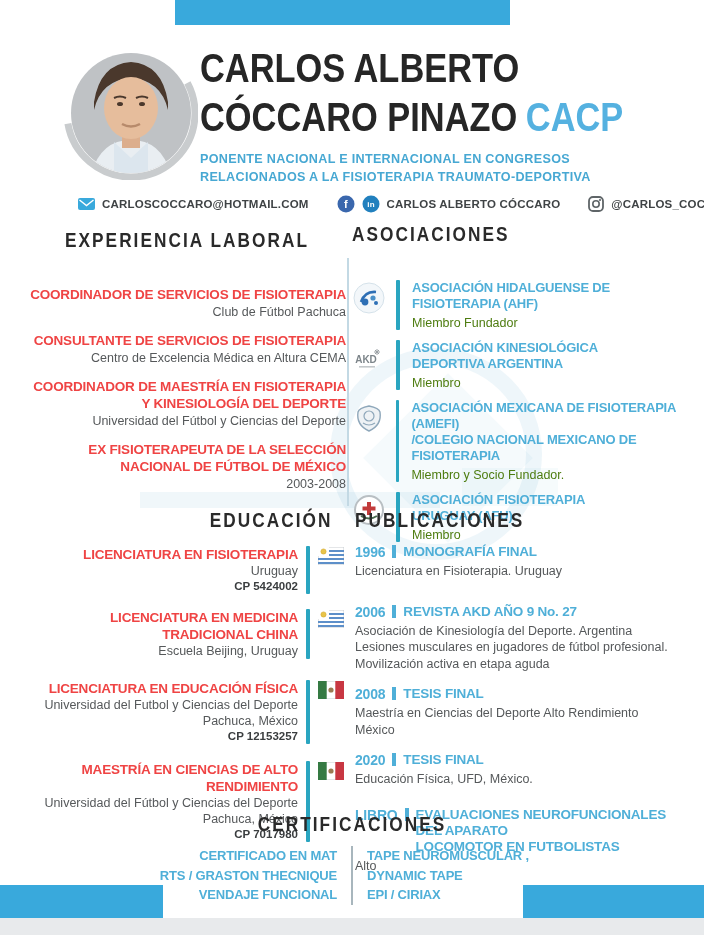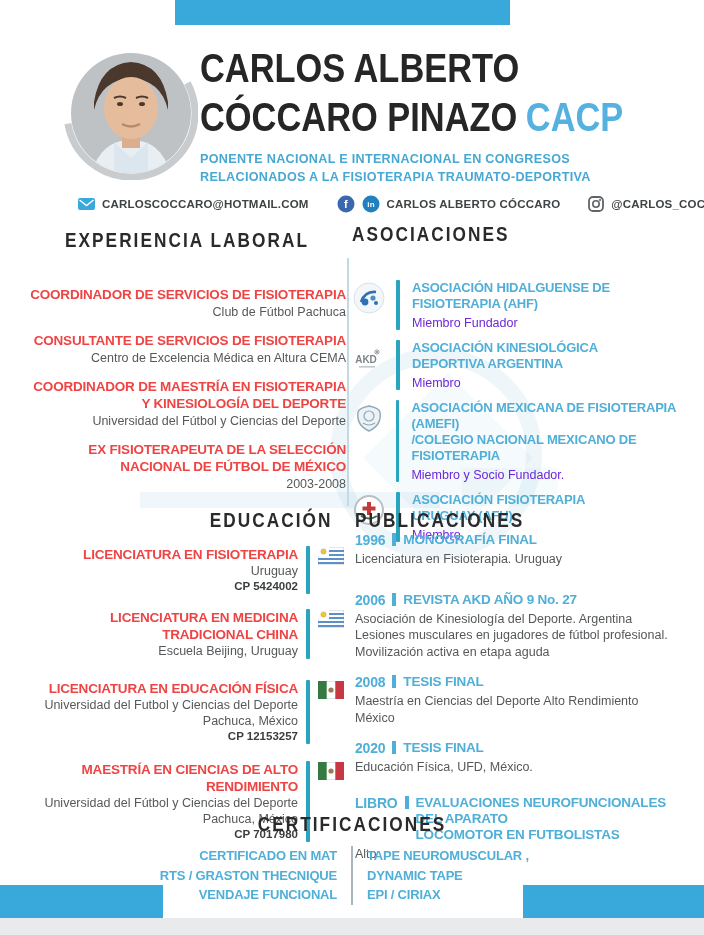--- a/index.html
+++ b/index.html
@@ -42,33 +42,33 @@
   .g-sub{color:#55585a;font-size:12.5px;line-height:16px;margin-top:1px;}
   .col-div{position:absolute;left:347px;top:258px;width:2px;height:248px;background:#c3d9e4;}
   
   .assoc-col{position:absolute;left:352px;top:222px;width:330px;}
   .assoc-items{margin-top:34px;}
   .assoc-item{display:flex;align-items:stretch;margin-bottom:10px;}
   .assoc-item.mb-lg{}
   .assoc-logo{width:34px;height:34px;flex:0 0 34px;margin-right:10px;margin-top:1px;}
   .tbar{width:4px;background:#2aa5c0;margin-right:12px;border-radius:1px;}
   .assoc-name{color:#4fafd8;font-weight:700;font-size:13px;line-height:16px;letter-spacing:-.2px;white-space:pre-line;}
-  .assoc-role{color:#6d28d9;font-size:12.5px;margin-top:4px;}
+  .assoc-role{color:#4d7c0f;font-size:12.5px;margin-top:4px;}
   
   .edu-col{position:absolute;left:18px;top:508px;width:326px;}
   .edu-items{margin-top:14px;}
   .edu-item{display:flex;align-items:stretch;justify-content:flex-end;margin-bottom:15px;}
   .edu-text{flex:1;text-align:right;}
   .edu-details{color:#55585a;font-size:12.5px;line-height:16px;white-space:pre-line;}
   .edu-cp{color:#3a3d3f;font-weight:700;font-size:11.5px;line-height:15px;}
   .edu-bar{width:4px;background:#2aa5c0;margin:0 8px;border-radius:1px;}
   .flag{width:26px;height:18px;flex:0 0 26px;margin-top:1px;}
   
   .pub-col{position:absolute;left:355px;top:508px;width:318px;}
-  .pub-items{margin-top:0;}
+  .pub-items{margin-top:12px;}
   .pub-item{margin-bottom:14px;}
   .pub-item.gap-lg{margin-bottom:24px;}
   .pub-head{display:flex;align-items:flex-start;}
   .pub-label{color:#4fafd8;font-weight:700;font-size:14px;line-height:16px;letter-spacing:-.2px;}
   .pub-bar{flex:0 0 4px;width:4px;height:13px;background:#4fafd8;margin:1px 7px 0 7px;}
   .pub-title{color:#4fafd8;font-weight:700;font-size:13.5px;line-height:16px;letter-spacing:-.2px;white-space:pre-line;}
   .pub-desc{color:#55585a;font-size:12.5px;line-height:16.5px;margin-top:3px;white-space:pre-line;}
   
   .cert{position:absolute;left:0;top:812px;width:704px;text-align:center;}
   .cert-cols{display:flex;justify-content:center;align-items:stretch;margin-top:10px;}

